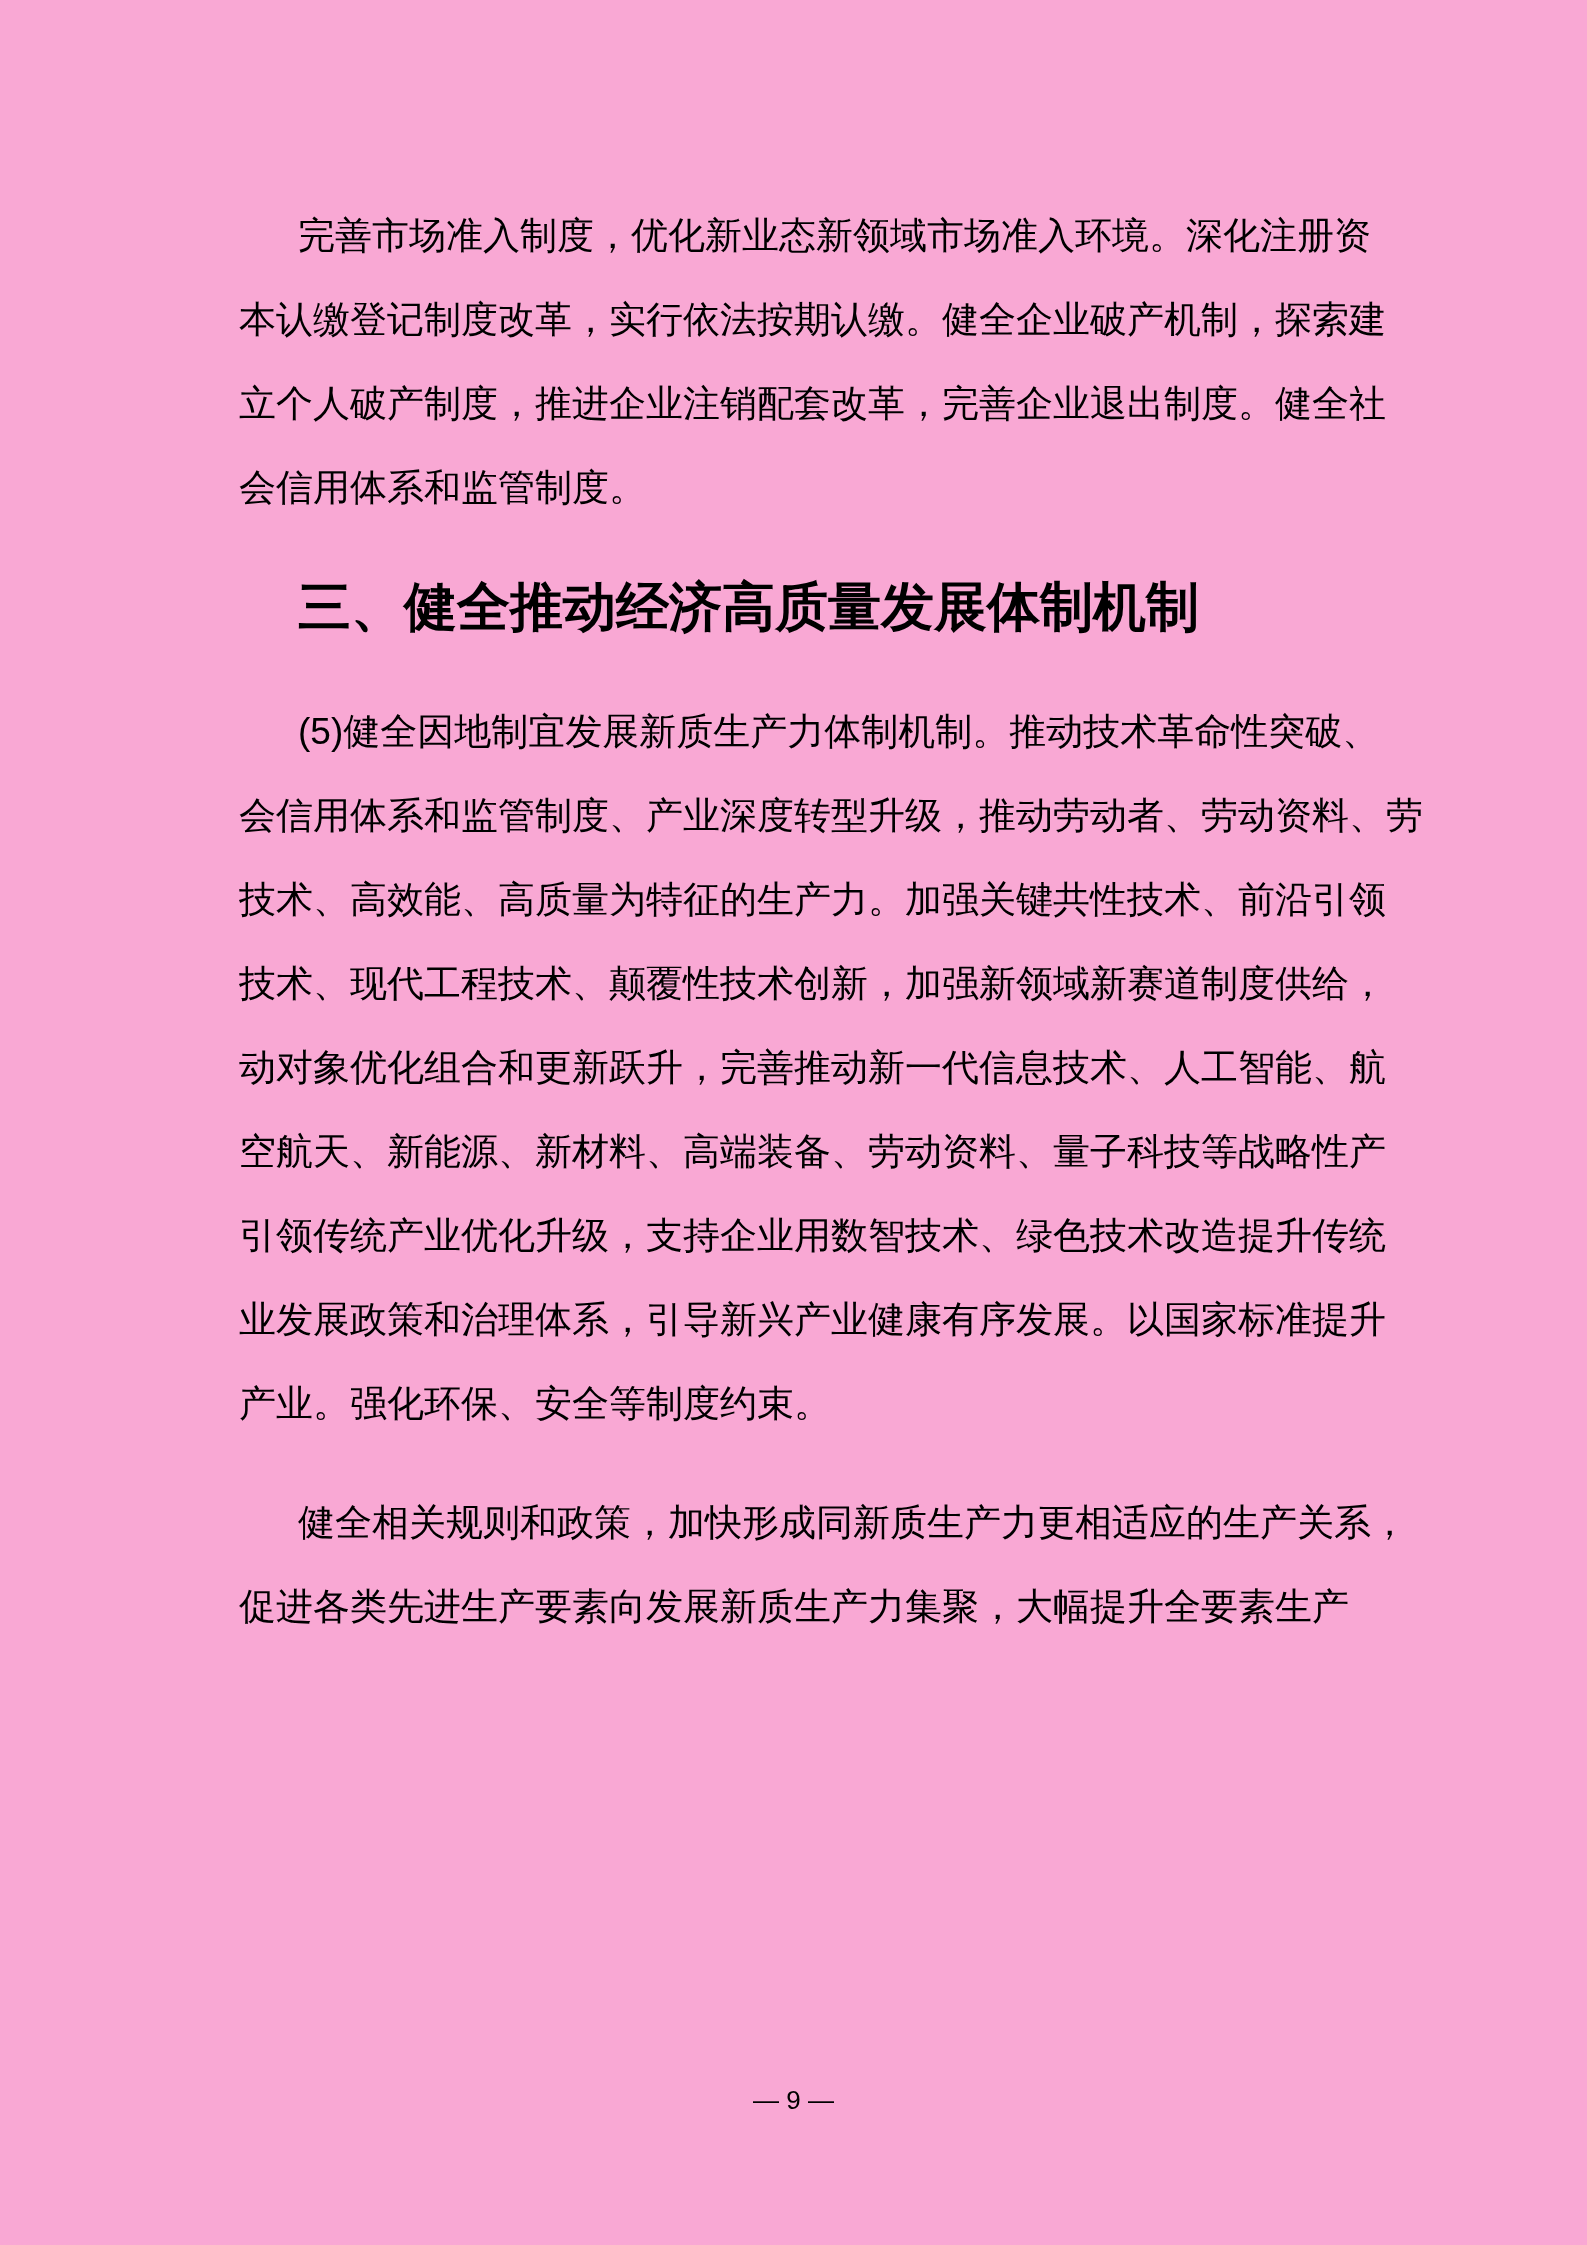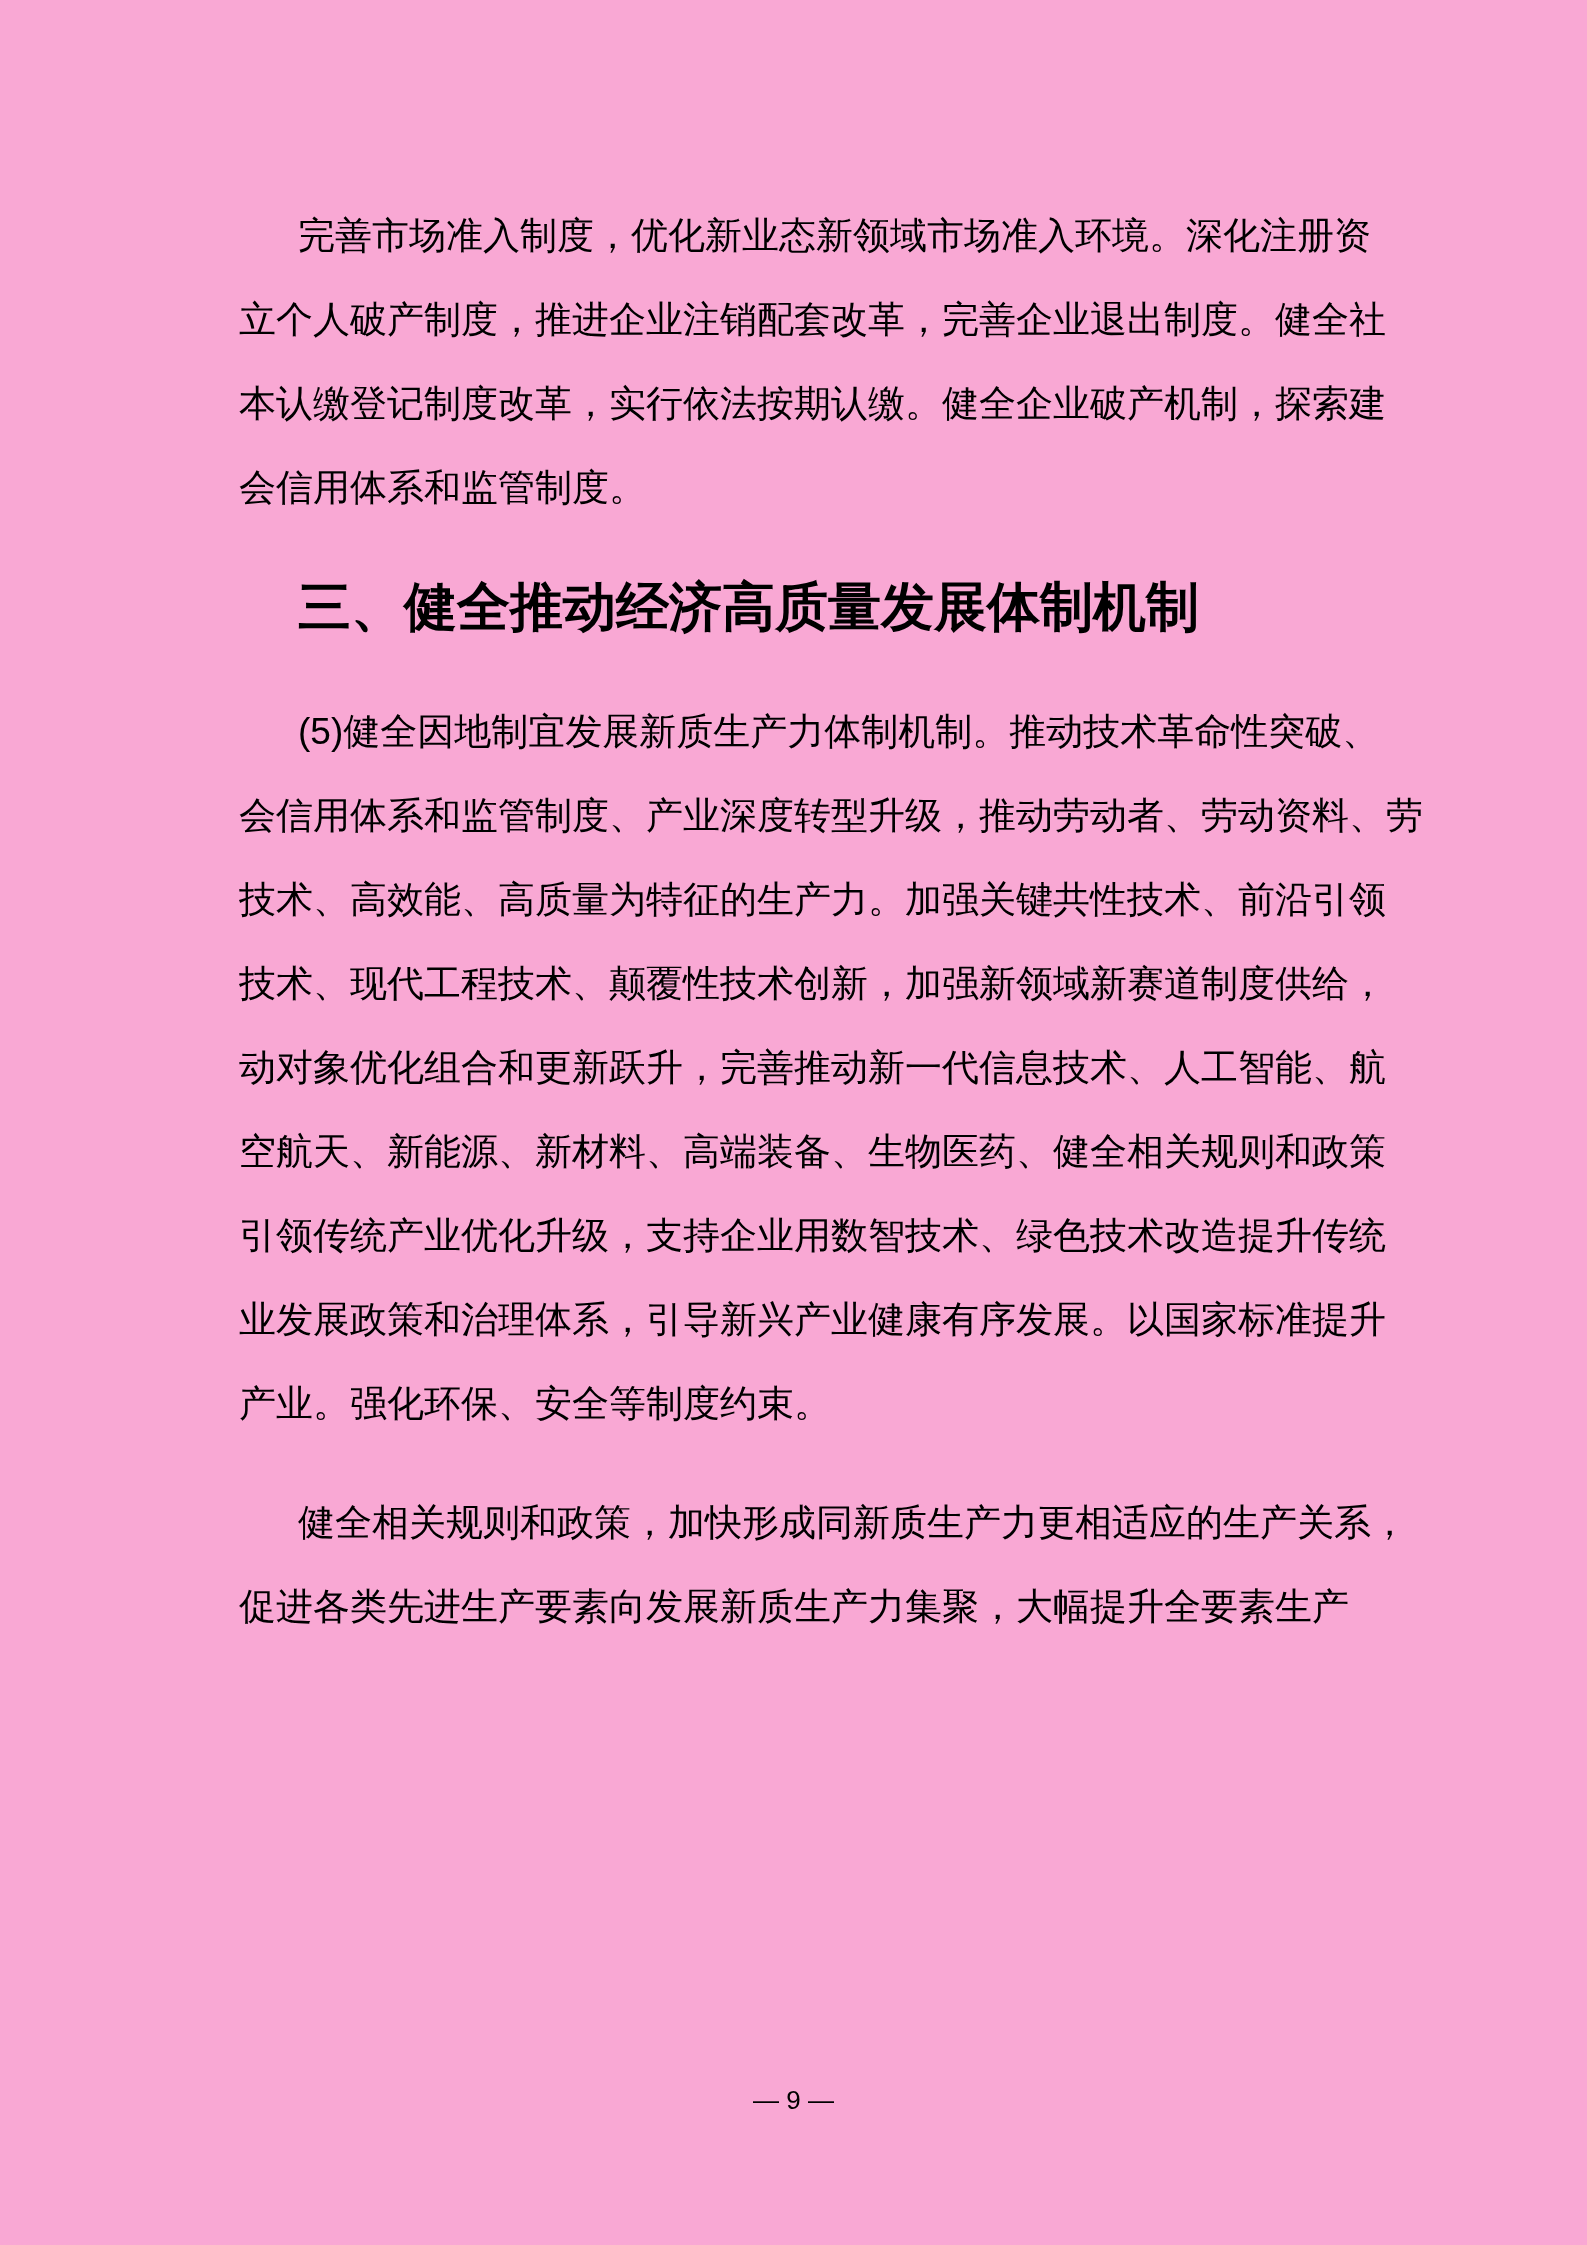--- a/index.html
+++ b/index.html
@@ -63,35 +63,35 @@
   }
 </style>
 </head>
 <body>
 
 <div class="page">
   <div class="content">
 
     <div class="para-1">
       <div class="line indent just">完善市场准入制度，优化新业态新领域市场准入环境。深化注册资</div>
+      <div class="line just">本认缴登记制度改革，实行依法按期认缴。健全企业破产机制，探索建</div>
       <div class="line just">立个人破产制度，推进企业注销配套改革，完善企业退出制度。健全社</div>
-      <div class="line just">本认缴登记制度改革，实行依法按期认缴。健全企业破产机制，探索建</div>
       <div class="line">会信用体系和监管制度。</div>
     </div>
 
     <div class="heading">三、健全推动经济高质量发展体制机制</div>
 
 
     <div class="para-3">
       <div class="line indent just">(5)健全因地制宜发展新质生产力体制机制。推动技术革命性突破、</div>
       <div class="line just">会信用体系和监管制度、产业深度转型升级，推动劳动者、劳动资料、劳</div>
       <div class="line just">技术、高效能、高质量为特征的生产力。加强关键共性技术、前沿引领</div>
       <div class="line just">技术、现代工程技术、颠覆性技术创新，加强新领域新赛道制度供给，</div>
       <div class="line just">动对象优化组合和更新跃升，完善推动新一代信息技术、人工智能、航</div>
-      <div class="line just">空航天、新能源、新材料、高端装备、生物医药、健全相关规则和政策</div>
+      <div class="line just">空航天、新能源、新材料、高端装备、劳动资料、量子科技等战略性产</div>
       <div class="line just">引领传统产业优化升级，支持企业用数智技术、绿色技术改造提升传统</div>
       <div class="line just">业发展政策和治理体系，引导新兴产业健康有序发展。以国家标准提升</div>
       <div class="line">产业。强化环保、安全等制度约束。</div>
     </div>
 
     <div class="para-4">
       <div class="line indent just">健全相关规则和政策，加快形成同新质生产力更相适应的生产关系，</div>
       <div class="line just">促进各类先进生产要素向发展新质生产力集聚，大幅提升全要素生产</div>
     </div>
 

